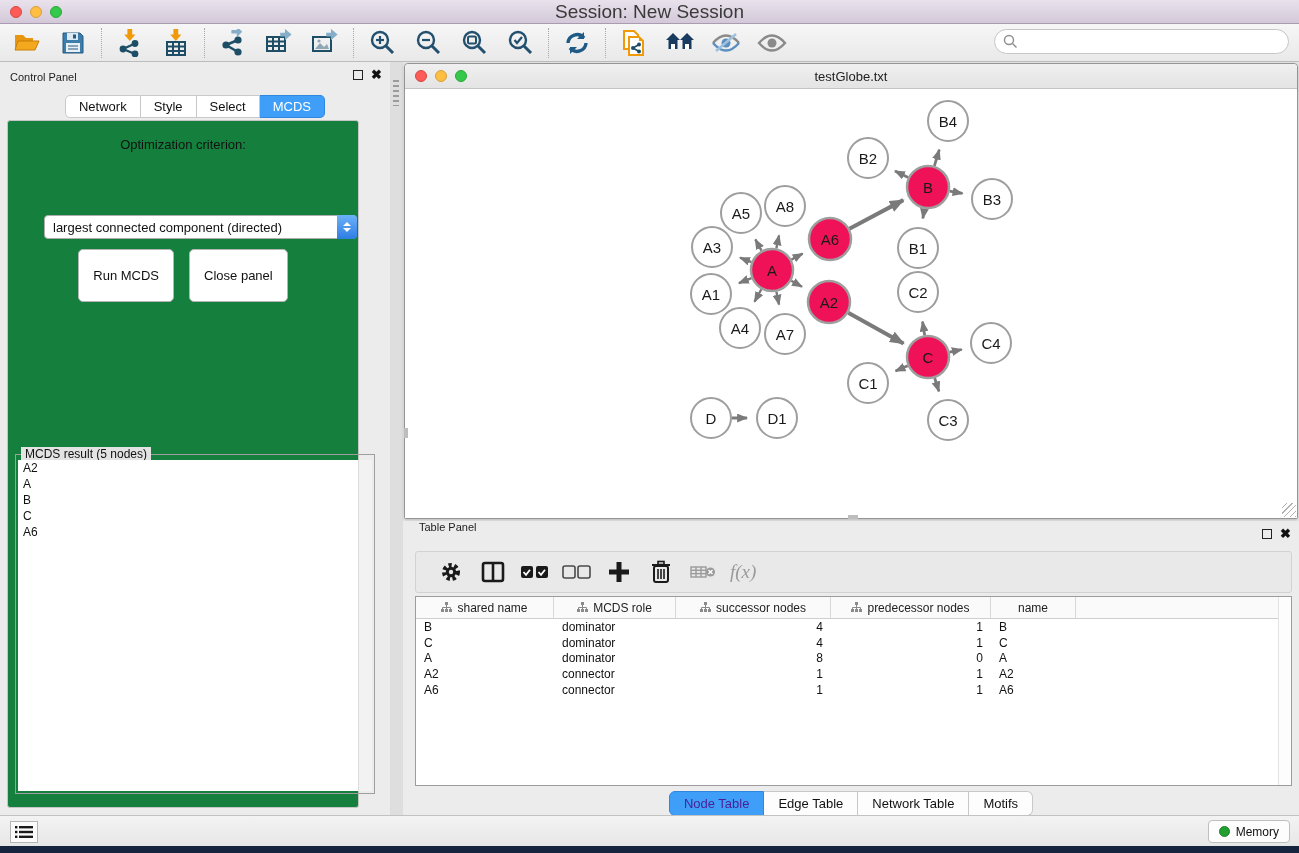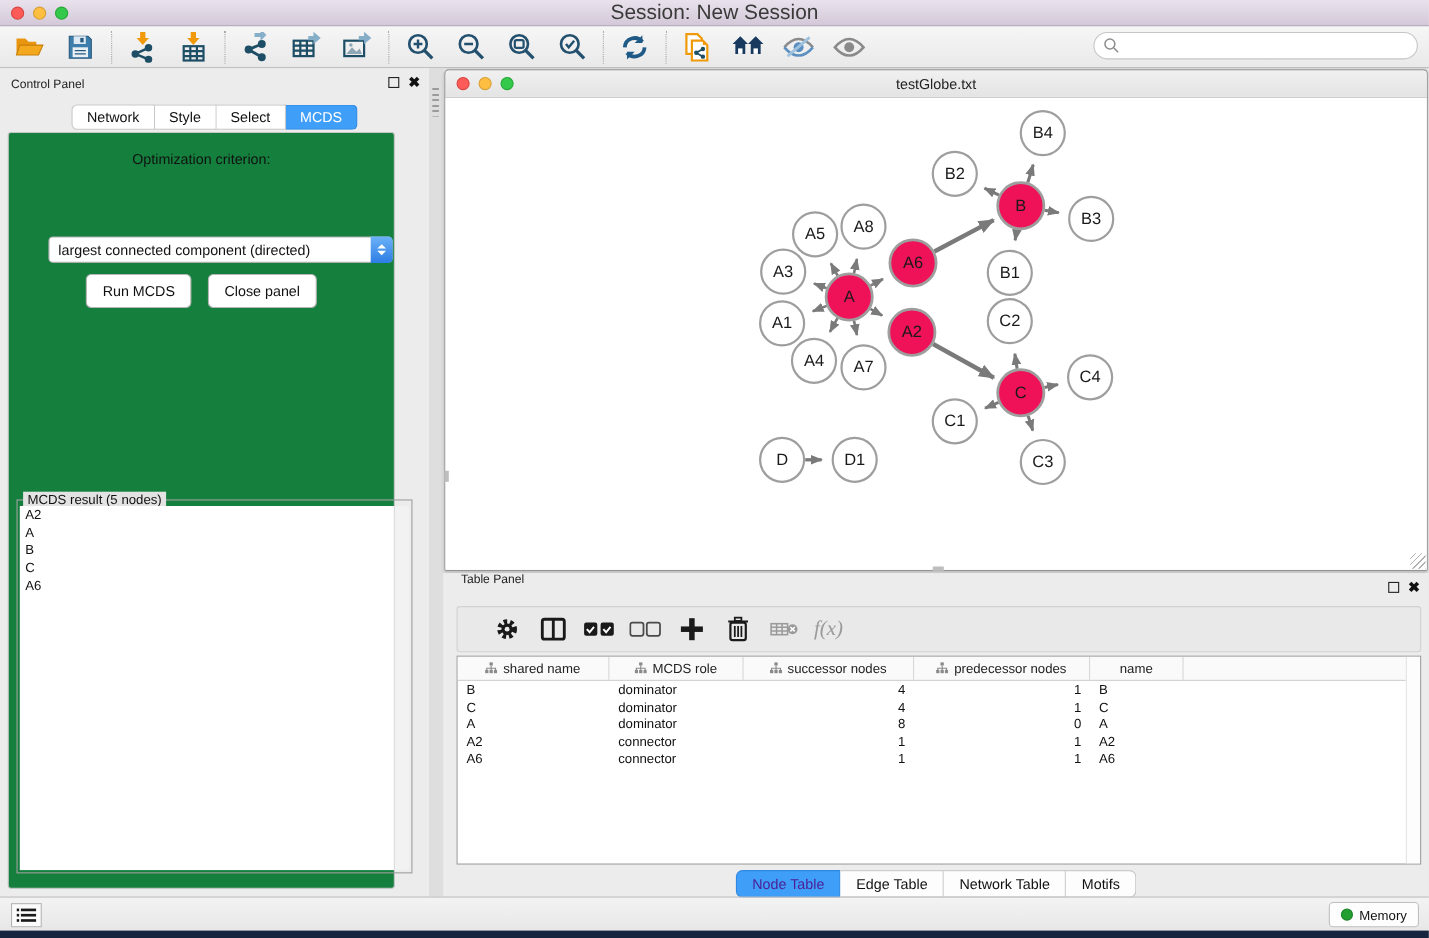--- a/index.html
+++ b/index.html
@@ -47,21 +47,21 @@
   .opt-label { text-align:center; margin-top:16px; font-size:13px; color:#111; }
   .combo { position:absolute; left:36px; top:94px; width:313px; height:24px; background:#fff;
     border:1px solid #adadad; border-radius:4px; display:flex; align-items:center; }
   .combo-text { flex:1; font-size:13px; padding-left:8px; color:#111; white-space:nowrap; overflow:hidden; }
   .combo-step { width:20px; height:24px; margin-right:-1px; border-radius:0 4px 4px 0;
     background:linear-gradient(#6cb2f8,#2d7de4); display:flex; flex-direction:column;
     align-items:center; justify-content:center; gap:2px; }
   .chev-up { width:0; height:0; border-left:4px solid transparent; border-right:4px solid transparent; border-bottom:4px solid #fff; }
   .chev-dn { width:0; height:0; border-left:4px solid transparent; border-right:4px solid transparent; border-top:4px solid #fff; }
   .cp-buttons { position:absolute; left:0; top:128px; width:100%; display:flex; justify-content:center; gap:15px; }
-  .mac-btn { font-size:13px; padding:7px 14px; background:#fff; border:1px solid #b5b5b5; border-radius:5px; color:#111; }
+  .mac-btn { font-size:13px; padding:18px 14px; background:#fff; border:1px solid #b5b5b5; border-radius:5px; color:#111; }
   .groupbox { position:absolute; left:7px; top:333px; width:360px; height:340px; border:1px solid #9f9f9f; }
   .groupbox-title { position:absolute; left:5px; top:-8px; background:#e3e3e3; padding:0 4px; font-size:12px; color:#111; }
   .mcds-list { position:absolute; left:2px; top:5px; width:341px; height:331px; background:#fff; overflow:hidden; }
   .mcds-item { font-size:12px; padding:1px 0 1px 5px; color:#111; line-height:14px; }
   .mcds-scroll { position:absolute; right:2px; top:5px; width:14px; height:331px; background:#f2f2f2; border-left:1px solid #dcdcdc; }
 
   
   .splitter { position:absolute; left:390px; top:62px; width:13px; height:753px; background:#dedede; }
   .splitter .dots { position:absolute; left:3px; top:18px; width:6px; height:26px;
     background:repeating-linear-gradient(#8a8a8a 0 2px, transparent 2px 5px); opacity:.8; }
@@ -76,21 +76,21 @@
   .net-canvas { position:relative; width:892px; height:429px; background:#fff; overflow:hidden; }
   .grip-left { position:absolute; left:-1px; top:364px; width:4px; height:10px; background:#bdbdbd; }
   .grip-bottom { position:absolute; left:443px; bottom:-1px; width:10px; height:4px; background:#bdbdbd; }
   .resize-corner { position:absolute; right:1px; bottom:1px; width:14px; height:14px;
     background:repeating-linear-gradient(135deg, transparent 0 3px, #9c9c9c 3px 4px); opacity:.8; }
 
   
   .table-panel { position:absolute; left:403px; top:521px; width:896px; height:294px; background:#ececec; }
   .tp-titlerow { position:relative; height:26px; display:flex; align-items:flex-start; padding:0 16px; }
   .tp-toolbar { position:absolute; left:12px; top:30px; width:877px; height:42px; background:#e9e9e9;
-    border:1px solid #d2d2d2; border-radius:3px; display:flex; align-items:center; gap:12px; padding-left:30px; }
+    border:1px solid #d2d2d2; border-radius:3px; display:flex; align-items:center; gap:12px; padding-left:20px; }
   .fx { font-family:"Liberation Serif",serif; font-style:italic; font-size:19px; color:#9a9a9a; }
   .tp-table { position:absolute; left:12px; top:75px; width:877px; height:190px; background:#fff;
     border:1px solid #9c9c9c; overflow:hidden; }
   .thead { display:flex; height:22px; background:#fafafa; border-bottom:1px solid #cfcfcf; }
   .th { display:flex; align-items:center; justify-content:center; gap:5px; font-size:12px; color:#222;
     border-right:1px solid #d8d8d8; height:100%; }
   .tr { display:flex; height:15.8px; align-items:center; }
   .td { font-size:12px; color:#111; padding:0 8px; white-space:nowrap; overflow:hidden; }
   .td.r { text-align:right; }
   .table-scroll { position:absolute; right:0; top:0; width:13px; height:100%; background:#fdfdfd; border-left:1px solid #e3e3e3; }

